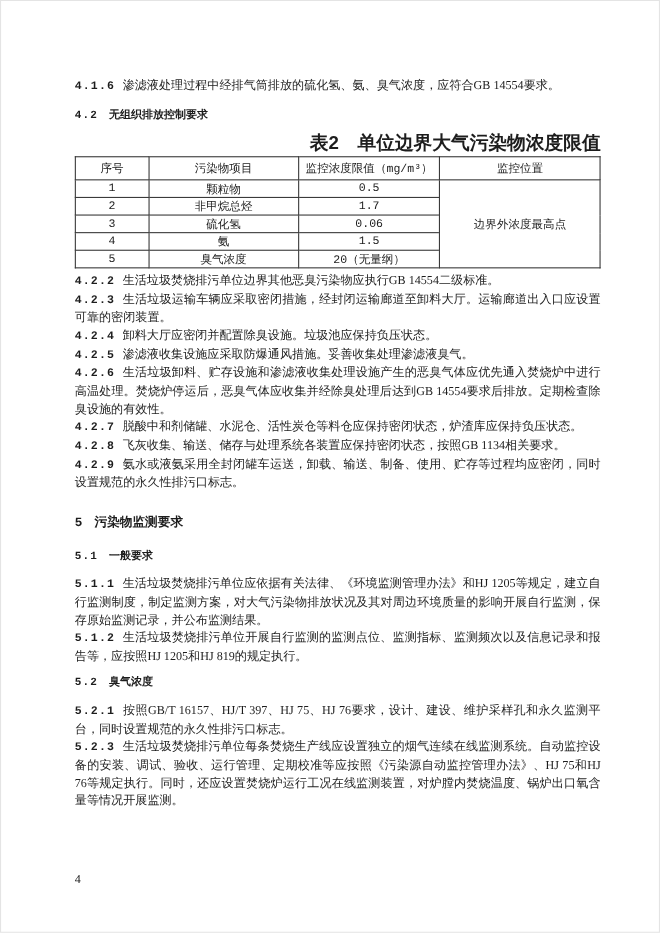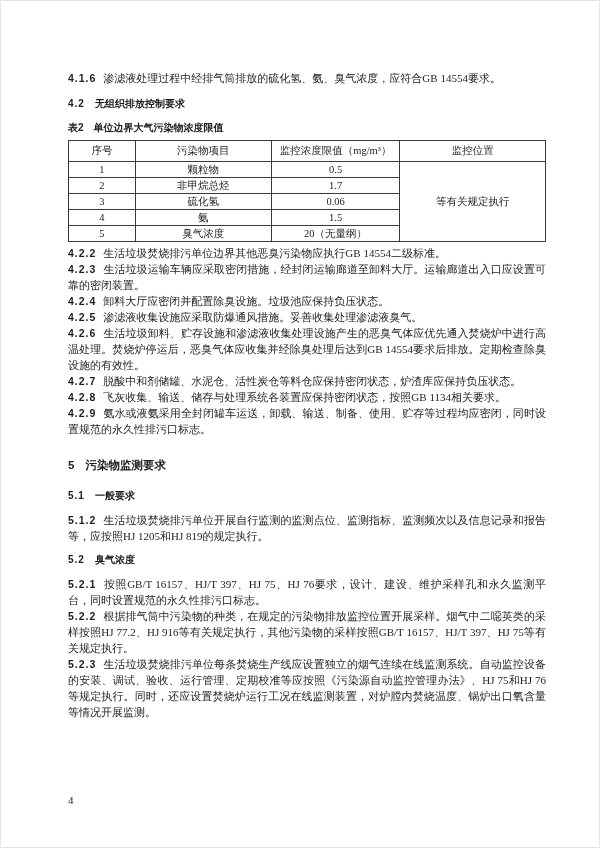--- a/index.html
+++ b/index.html
@@ -23,21 +23,21 @@
     width: 478px;
   }
   p.clause {
     margin: 0;
     font-size: 11px;
     line-height: 16px;
     text-align: justify;
   }
   p.clause.sp-after { margin-bottom: 10px; }
   .num {
-    font-family: Liberation Sans, sans-serif;
+    font-family: Liberation Mono, monospace;
     font-weight: bold;
     font-size: 10.5px;
     letter-spacing: 1px;
     margin-right: 7px;
     white-space: nowrap;
   }
   p.heading {
     margin: 8px 0;
     font-family: "Liberation Sans", "DejaVu Sans", sans-serif;
     font-weight: bold;
@@ -50,39 +50,40 @@
     font-weight: bold;
     font-size: 11.5px;
     line-height: 17px;
   }
   p.heading .num, p.chapter .num {
     margin-right: 10px;
     font-size: inherit;
   }
   p.tbl-title {
     margin: 5px 0 4px 0;
-    text-align: left;
+    text-align: right;
     font-family: "Liberation Sans", "DejaVu Sans", sans-serif;
     font-weight: bold;
-    font-size: 10px;
+    font-size: 17px;
     line-height: 16px;
   }
   table.limits {
     width: 100%;
     border-collapse: collapse;
     margin: 0 0 3px 0;
     table-layout: fixed;
   }
   table.limits th, table.limits td {
     border: 1px solid #3a3a3a;
     font-size: 10.5px;
     text-align: center;
     vertical-align: middle;
     padding: 0;
     font-weight: normal;
+    font-family: Liberation Mono, monospace;
   }
   table.limits th { height: 20px; }
   table.limits td { height: 15px; }
   .pageno {
     position: absolute;
     left: 68px;
     top: 792px;
     font-size: 11px;
     line-height: 16px;
   }
@@ -107,21 +108,21 @@
           <th>污染物项目</th>
           <th>监控浓度限值（mg/m³）</th>
           <th>监控位置</th>
         </tr>
       </thead>
       <tbody>
         <tr>
           <td>1</td>
           <td>颗粒物</td>
           <td>0.5</td>
-          <td rowspan="5">等有关规定执行</td>
+          <td rowspan="5">边界外浓度最高点</td>
         </tr>
         <tr>
           <td>2</td>
           <td>非甲烷总烃</td>
           <td>1.7</td>
         </tr>
         <tr>
           <td>3</td>
           <td>硫化氢</td>
           <td>0.06</td>
@@ -141,20 +142,20 @@
     <p class="clause"><span class="num">4.2.2</span><span class="txt">生活垃圾焚烧排污单位边界其他恶臭污染物应执行GB 14554二级标准。</span></p>
     <p class="clause"><span class="num">4.2.3</span><span class="txt">生活垃圾运输车辆应采取密闭措施，经封闭运输廊道至卸料大厅。运输廊道出入口应设置可靠的密闭装置。</span></p>
     <p class="clause"><span class="num">4.2.4</span><span class="txt">卸料大厅应密闭并配置除臭设施。垃圾池应保持负压状态。</span></p>
     <p class="clause"><span class="num">4.2.5</span><span class="txt">渗滤液收集设施应采取防爆通风措施。妥善收集处理渗滤液臭气。</span></p>
     <p class="clause"><span class="num">4.2.6</span><span class="txt">生活垃圾卸料、贮存设施和渗滤液收集处理设施产生的恶臭气体应优先通入焚烧炉中进行高温处理。焚烧炉停运后，恶臭气体应收集并经除臭处理后达到GB 14554要求后排放。定期检查除臭设施的有效性。</span></p>
     <p class="clause"><span class="num">4.2.7</span><span class="txt">脱酸中和剂储罐、水泥仓、活性炭仓等料仓应保持密闭状态，炉渣库应保持负压状态。</span></p>
     <p class="clause"><span class="num">4.2.8</span><span class="txt">飞灰收集、输送、储存与处理系统各装置应保持密闭状态，按照GB 1134相关要求。</span></p>
     <p class="clause"><span class="num">4.2.9</span><span class="txt">氨水或液氨采用全封闭罐车运送，卸载、输送、制备、使用、贮存等过程均应密闭，同时设置规范的永久性排污口标志。</span></p>
     <p class="chapter"><span class="num">5</span><span class="txt">污染物监测要求</span></p>
     <p class="heading"><span class="num">5.1</span><span class="txt">一般要求</span></p>
+    <p class="clause"><span class="num">5.1.1</span><span class="txt">生活垃圾焚烧排污单位应依据有关法律、《环境监测管理办法》和HJ 1205等规定，建立自行监测制度，制定监测方案，对大气污染物排放状况及其对周边环境质量的影响开展自行监测，保存原始监测记录，并公布监测结果。</span></p>
     <p class="clause"><span class="num">5.1.2</span><span class="txt">生活垃圾焚烧排污单位开展自行监测的监测点位、监测指标、监测频次以及信息记录和报告等，应按照HJ 1205和HJ 819的规定执行。</span></p>
     <p class="heading"><span class="num">5.2</span><span class="txt">臭气浓度</span></p>
     <p class="clause"><span class="num">5.2.1</span><span class="txt">按照GB/T 16157、HJ/T 397、HJ 75、HJ 76要求，设计、建设、维护采样孔和永久监测平台，同时设置规范的永久性排污口标志。</span></p>
-    <p class="clause"><span class="num">5.2.2</span><span class="txt">根据排气筒中污染物的种类，在规定的污染物排放监控位置开展采样。烟气中二噁英类的采样按照HJ 77.2、HJ 916等有关规定执行，其他污染物的采样按照GB/T 16157、HJ/T 397、HJ 75等有关规定执行。</span></p>
     <p class="clause"><span class="num">5.2.3</span><span class="txt">生活垃圾焚烧排污单位每条焚烧生产线应设置独立的烟气连续在线监测系统。自动监控设备的安装、调试、验收、运行管理、定期校准等应按照《污染源自动监控管理办法》、HJ 75和HJ 76等规定执行。同时，还应设置焚烧炉运行工况在线监测装置，对炉膛内焚烧温度、锅炉出口氧含量等情况开展监测。</span></p>
   </div>
 
 <div class="pageno">4</div>
 
 </body></html>

